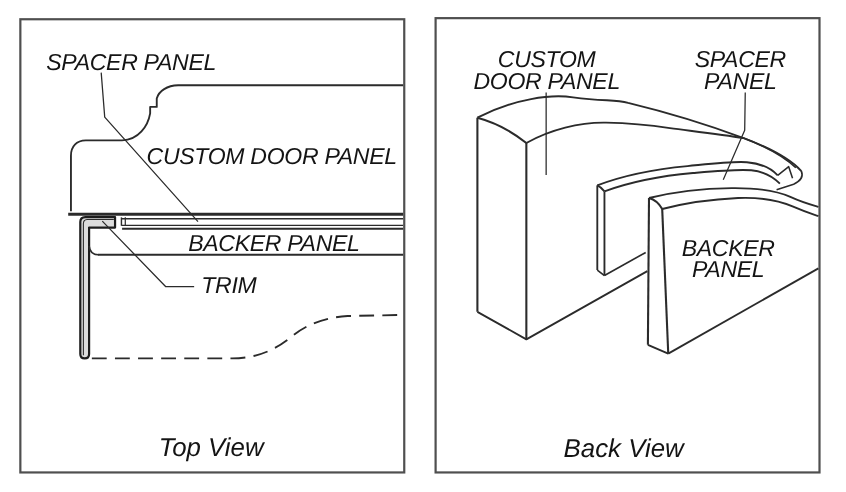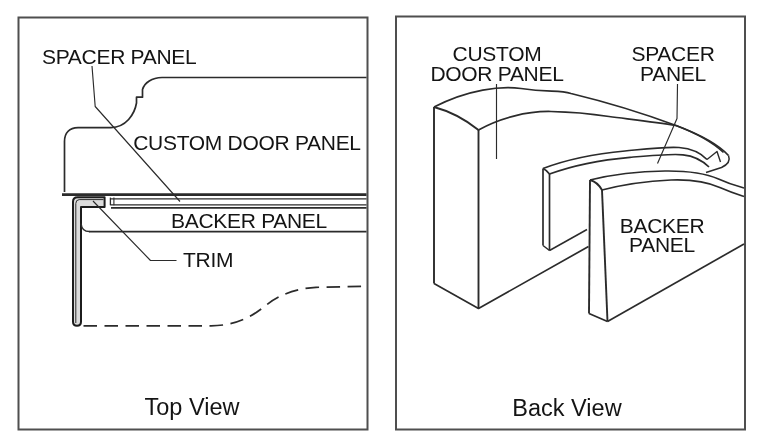--- a/index.html
+++ b/index.html
@@ -8,20 +8,21 @@
     --text:#141414;
     --trim-fill:#dcdcdc;
     --bg:#ffffff;
   }
   html,body{margin:0;padding:0;background:var(--bg);}
   .stage{
     position:relative;
     width:769px;height:447px;
     background:var(--bg);
     overflow:hidden;
+    font-style:italic;
   }
   svg{display:block;}
   .frame{fill:#ffffff;stroke:var(--frame);stroke-width:2;}
   .ln{fill:none;stroke:var(--line);stroke-linecap:butt;stroke-linejoin:round;}
   .trim{fill:var(--trim-fill);stroke:#1c1c1c;stroke-width:2;stroke-linejoin:round;}
   text{
     font-family:"Liberation Sans","DejaVu Sans",sans-serif;
     font-size:21px;
     letter-spacing:-0.3px;
     fill:var(--text);

